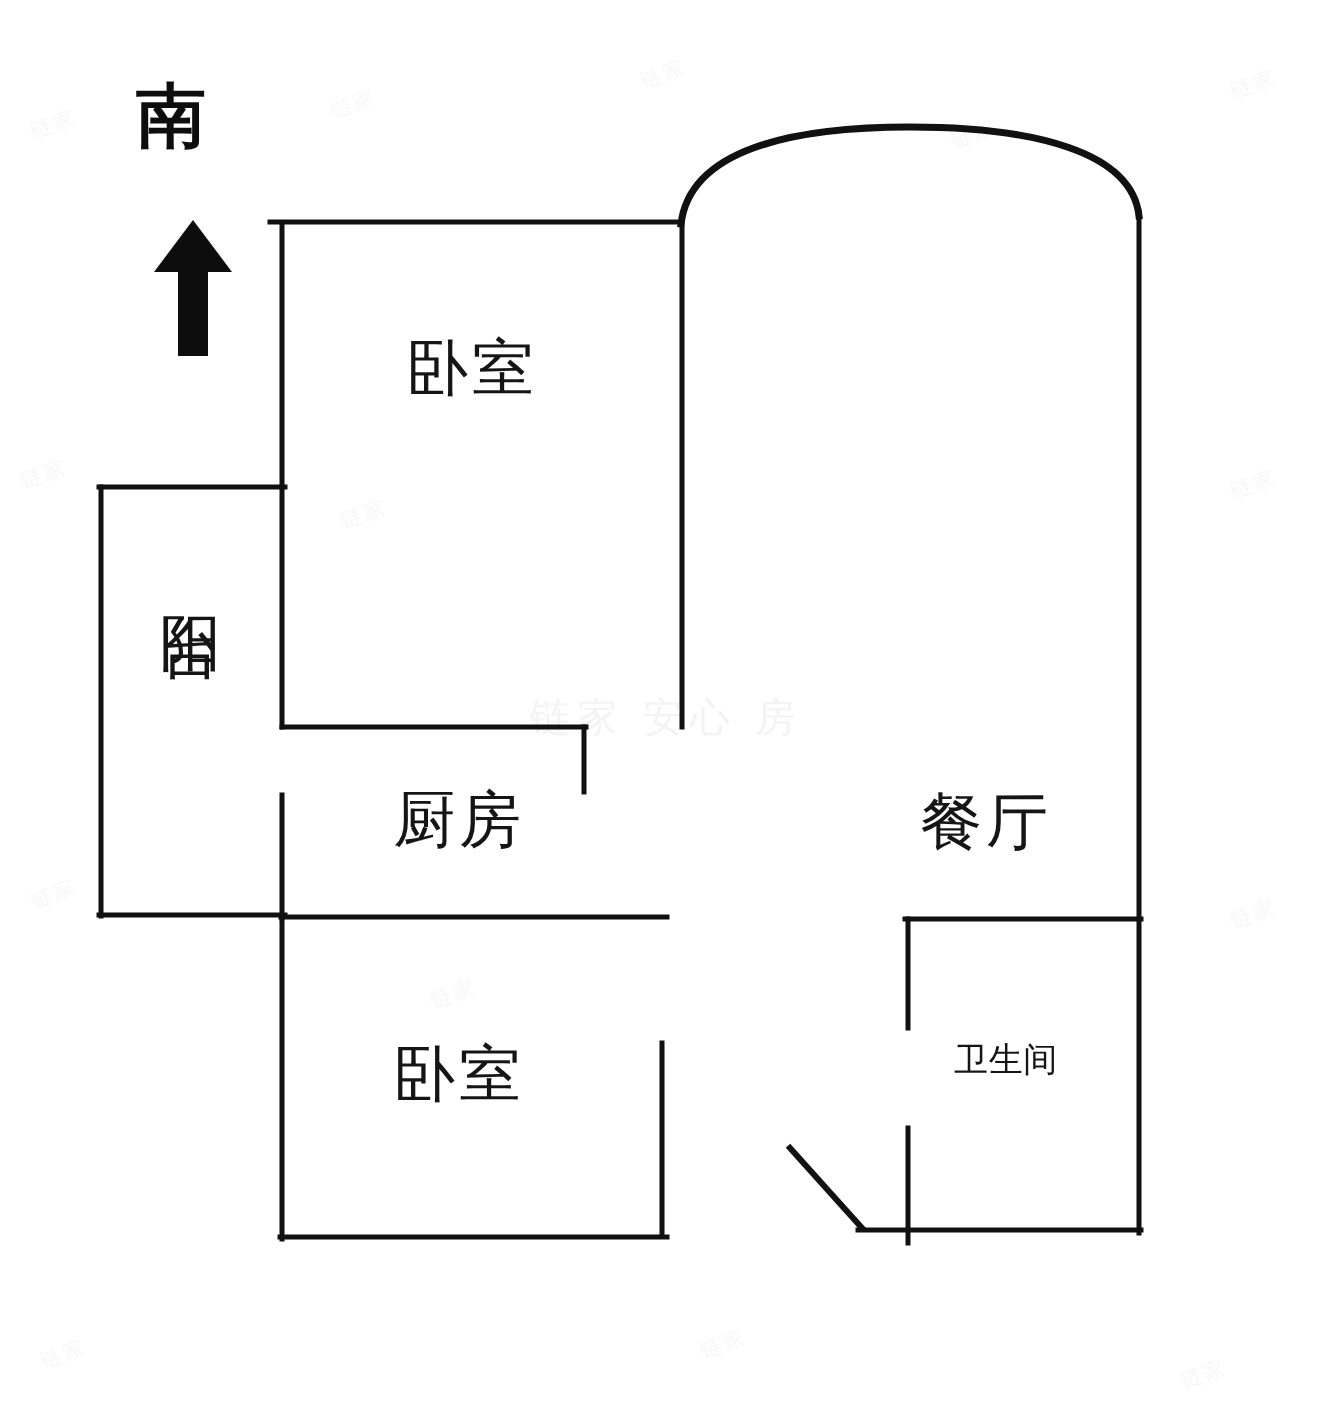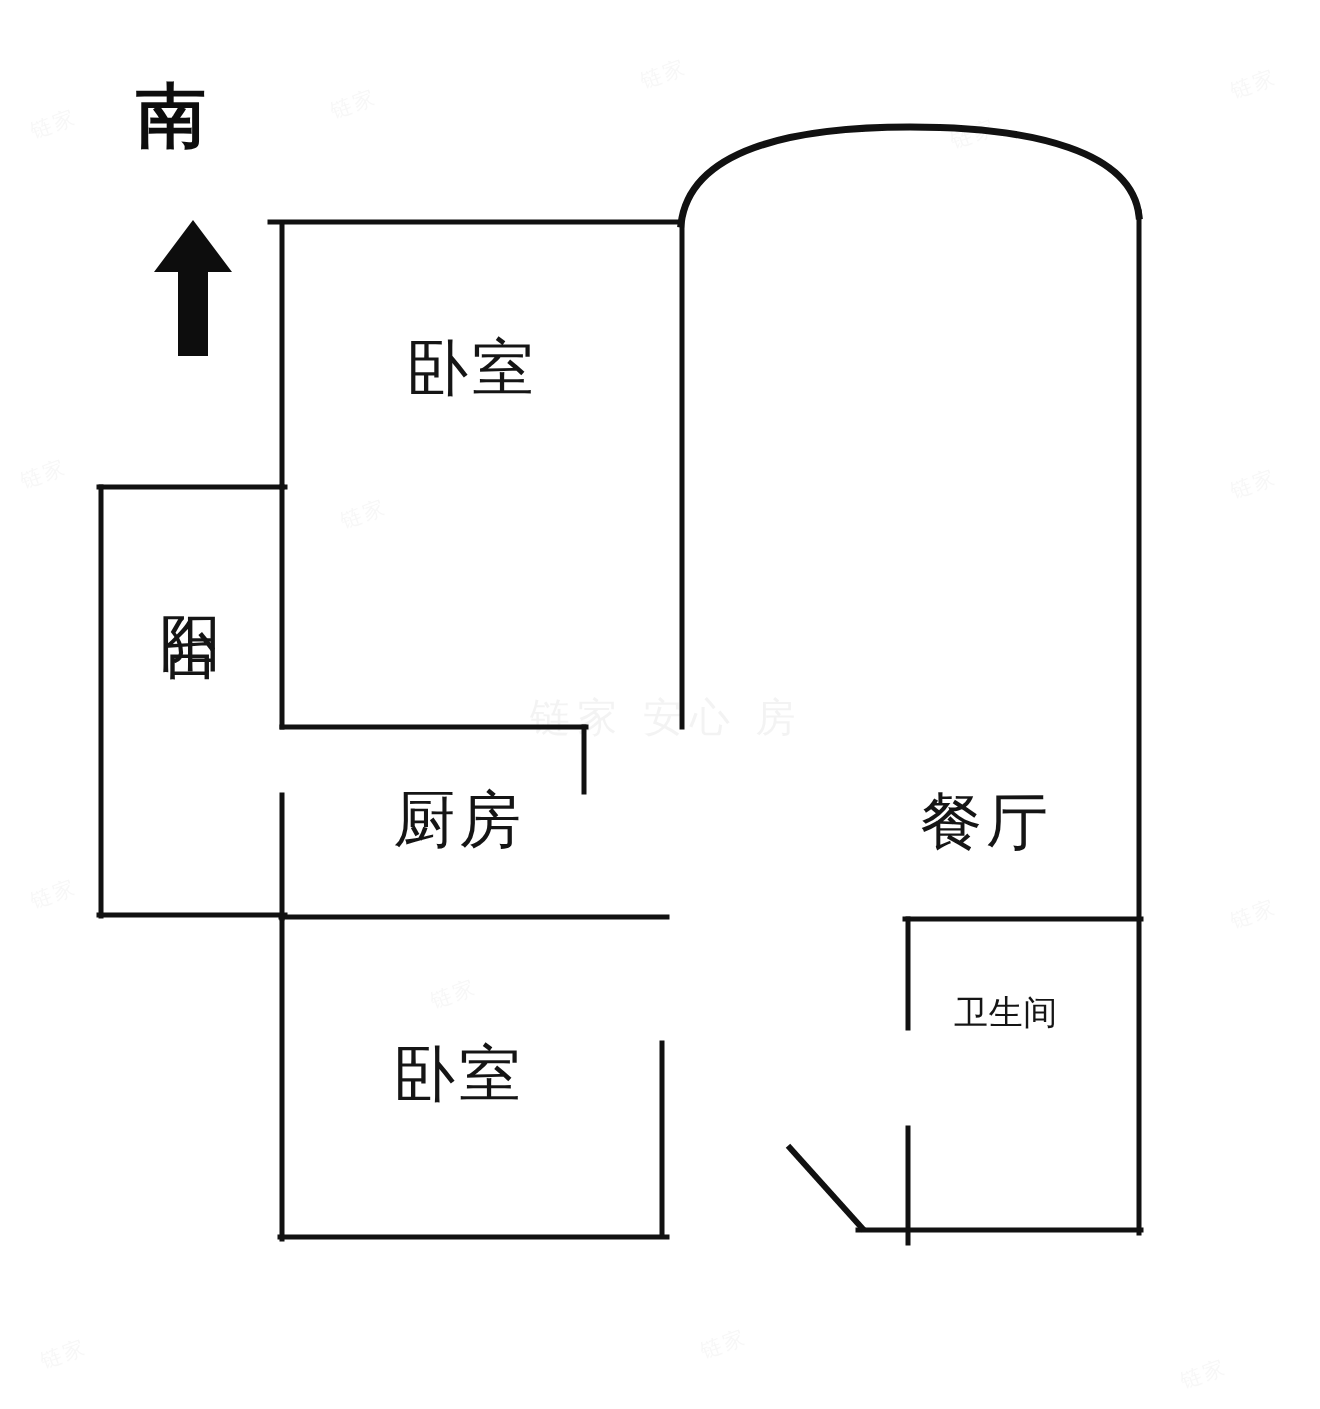--- a/index.html
+++ b/index.html
@@ -149,15 +149,15 @@
 
 
   <div class="room-label label-xl label-stack" style="left:190px; top:568px; transform:translateX(-50%); writing-mode:vertical-rl; text-orientation:upright;">阳台</div>
 
   <div class="room-label label-xl" style="left:986px; top:790px; transform:translateX(-50%);">餐厅</div>
 
   <div class="room-label label-xl" style="left:459px; top:788px; transform:translateX(-50%);">厨房</div>
 
   <div class="room-label label-xl" style="left:459px; top:1042px; transform:translateX(-50%);">卧室</div>
 
-  <div class="room-label label-sm" style="left:1006px; top:996px; transform:translateX(-50%);font-family:Liberation Serif, serif;">卫生间</div>
+  <div class="room-label label-sm" style="left:1006px; top:1042px; transform:translateX(-50%);">卫生间</div>
 
 </div>
 
 </body></html>

